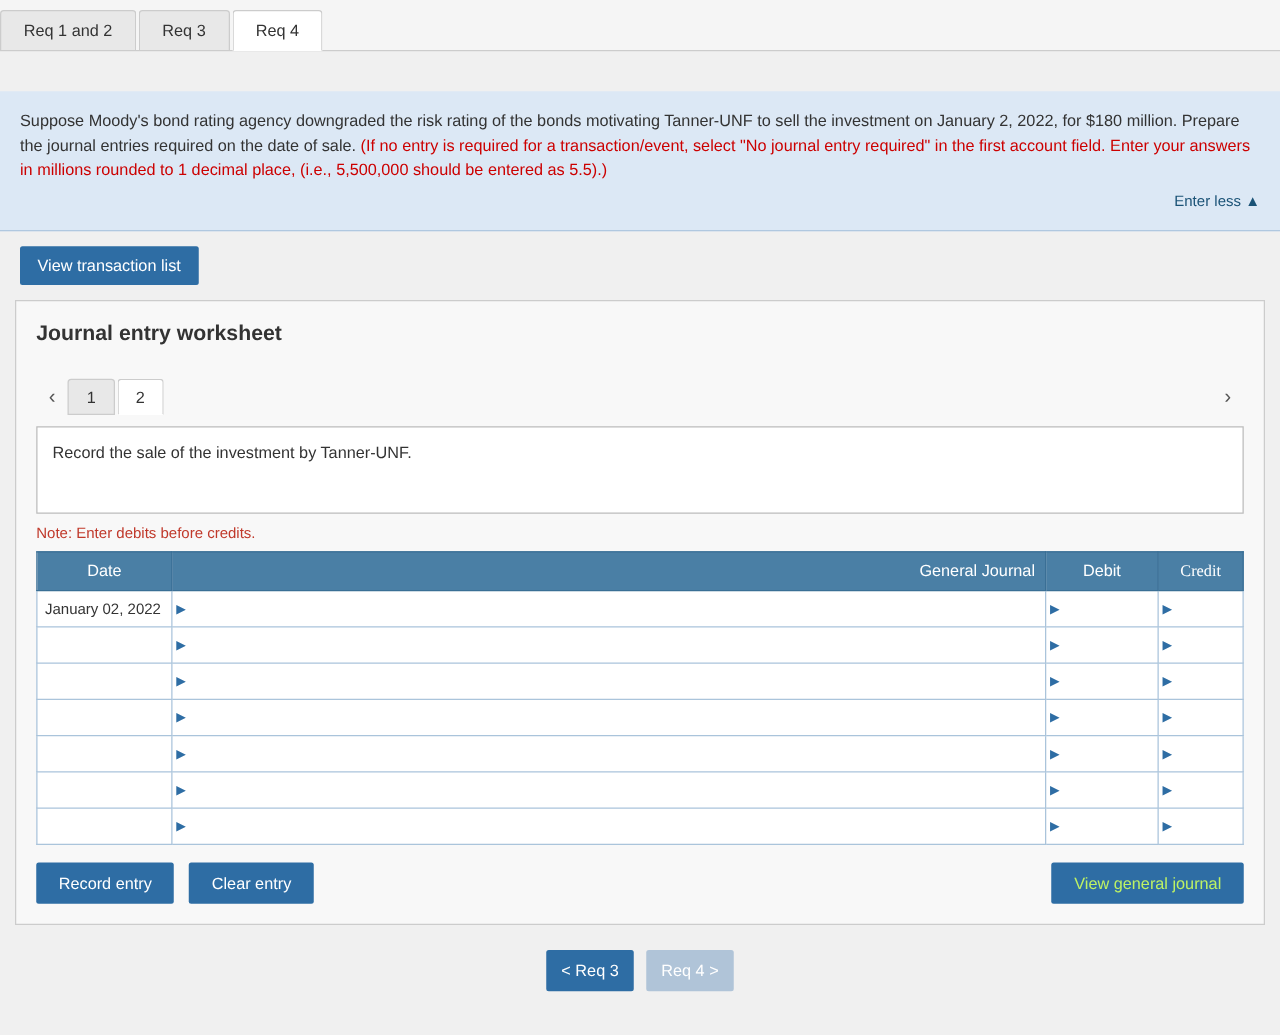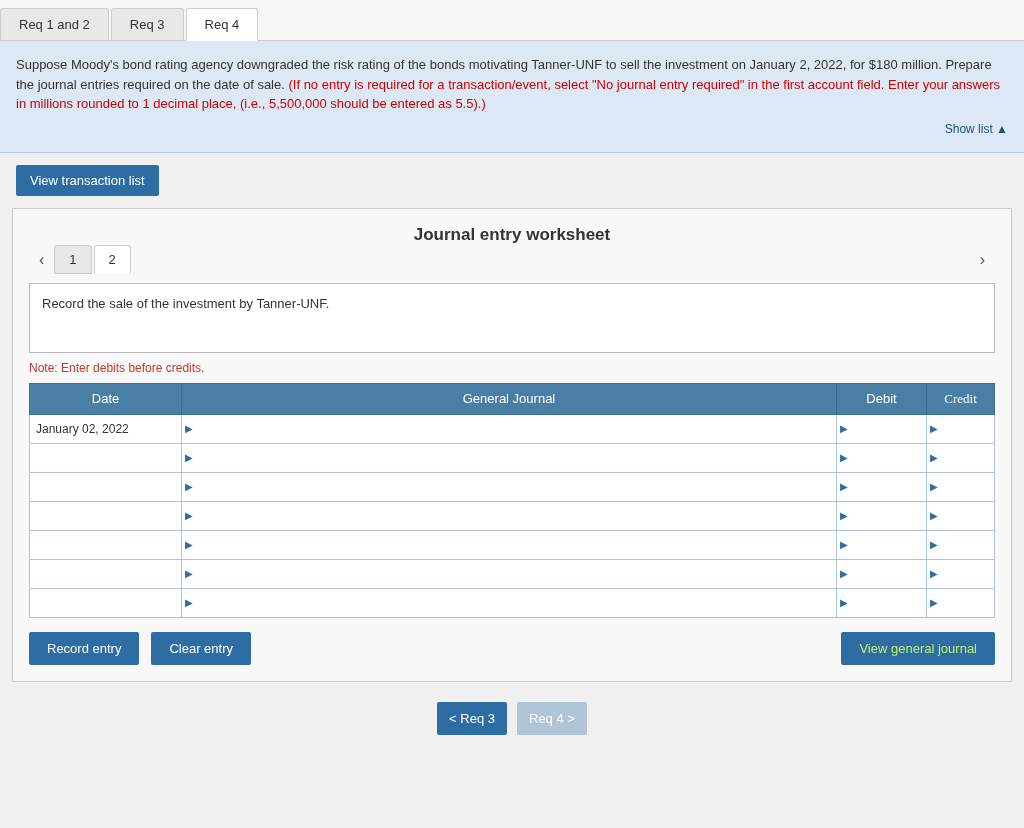--- a/index.html
+++ b/index.html
@@ -19,20 +19,21 @@
     }
     .top-tab.active { background: #fff; border-bottom: 1px solid #fff; margin-bottom: -1px; z-index: 1; }
 
     
     .instructions {
       background: #dce8f5;
       padding: 14px 16px;
       font-size: 13px;
       line-height: 1.5;
       border-bottom: 1px solid #b0c8e0;
+      margin-top: 32px;
     }
     .instructions .red-text { color: #cc0000; }
     .show-less { text-align: right; margin-top: 6px; color: #1a5276; font-size: 12px; cursor: pointer; text-decoration: none; }
 
     
     .view-transaction-btn {
       display: inline-block;
       margin: 12px 16px;
       padding: 8px 14px;
       background: #2e6da4;
@@ -43,21 +44,21 @@
       border-radius: 2px;
     }
 
     
     .worksheet-card {
       margin: 0 12px 16px 12px;
       background: #f8f8f8;
       border: 1px solid #ccc;
       padding: 16px;
     }
-    .worksheet-title { font-size: 17px; font-weight: bold; margin-bottom: 0; text-align: center; }
+    .worksheet-title { font-size: 17px; font-weight: bold; margin-bottom: 26px; }
 
     
     .inner-tabs { display: flex; align-items: center; margin-bottom: 8px; }
     .inner-tab-nav {
       padding: 6px 10px;
       background: none;
       border: none;
       font-size: 16px;
       cursor: pointer;
       color: #555;
@@ -89,22 +90,22 @@
     
     .journal-table { width: 100%; border-collapse: collapse; }
     .journal-table thead tr { background: #4a7fa5; color: #fff; }
     .journal-table thead th {
       padding: 7px 8px;
       text-align: center;
       font-weight: normal;
       border: 1px solid #3a6f95;
       font-size: 13px;
     }
-    .journal-table thead th:first-child { text-align: center; width: 152px; margin-left: 32px; }
-    .journal-table thead th:nth-child(2) { text-align: center; }
+    .journal-table thead th:first-child { text-align: center; width: 108px; margin-left: 32px; }
+    .journal-table thead th:nth-child(2) { text-align: right; }
     .journal-table thead th:nth-child(3) { width: 90px; }
     .journal-table thead th:nth-child(4) { width: 68px; font-family: Liberation Serif, serif; }
 
     .journal-table tbody tr { background: #fff; }
     .journal-table tbody td {
       border: 1px solid #aac4db;
       padding: 0;
       height: 28px;
     }
     .journal-table tbody td input {
@@ -172,21 +173,21 @@
 <div class="top-tabs">
   <div class="top-tab">Req 1 and 2</div>
   <div class="top-tab">Req 3</div>
   <div class="top-tab active">Req 4</div>
 </div>
 
 
 <div class="instructions">
   <span>Suppose Moody's bond rating agency downgraded the risk rating of the bonds motivating Tanner-UNF to sell the investment on January 2, 2022, for $180 million. Prepare the journal entries required on the date of sale.</span>
   <span class="red-text"> <span>(If no entry is required for a transaction/event, select "No journal entry required" in the first account field. Enter your answers in millions rounded to 1 decimal place, (i.e., 5,500,000 should be entered as 5.5).)</span></span>
-  <div class="show-less">Show list ▲</div>
+  <div class="show-less">Enter less ▲</div>
 </div>
 
 
 <button class="view-transaction-btn">View transaction list</button>
 
 
 <div class="worksheet-card">
   <div class="worksheet-title">Journal entry worksheet</div>
 
   <div class="inner-tabs">

